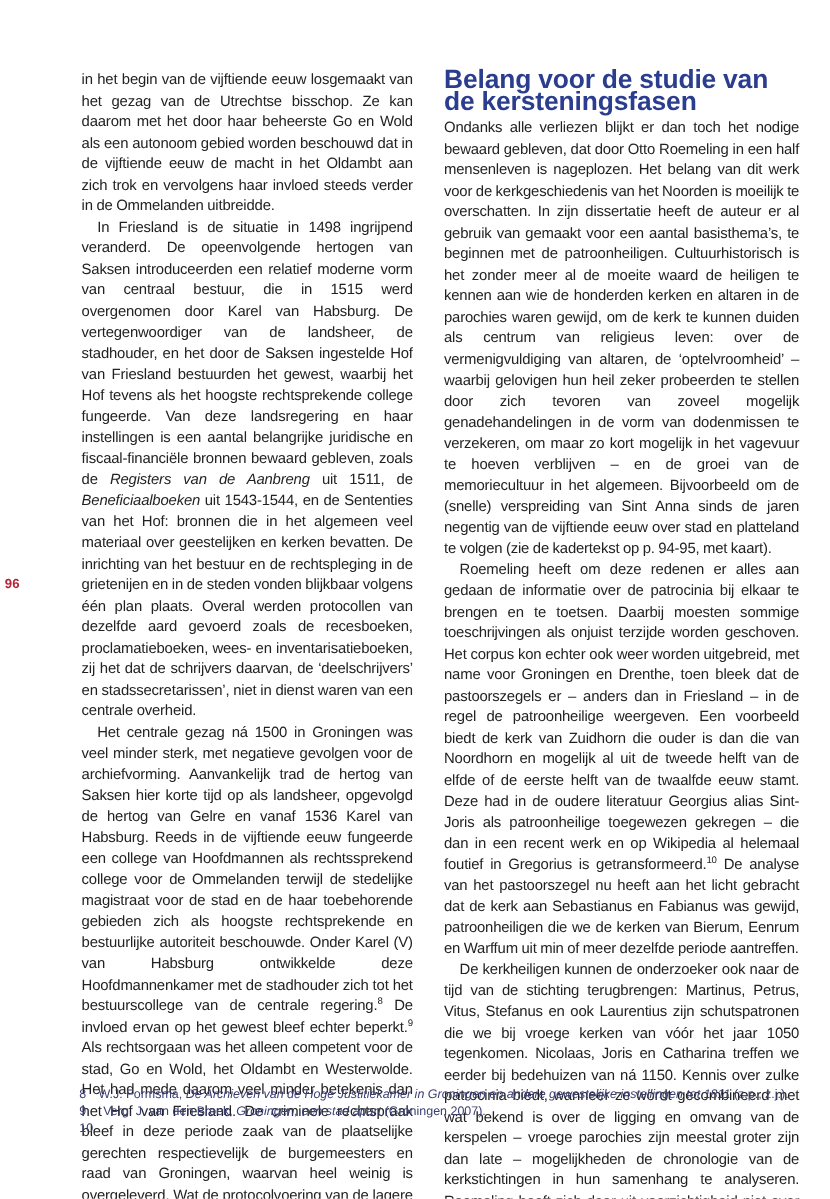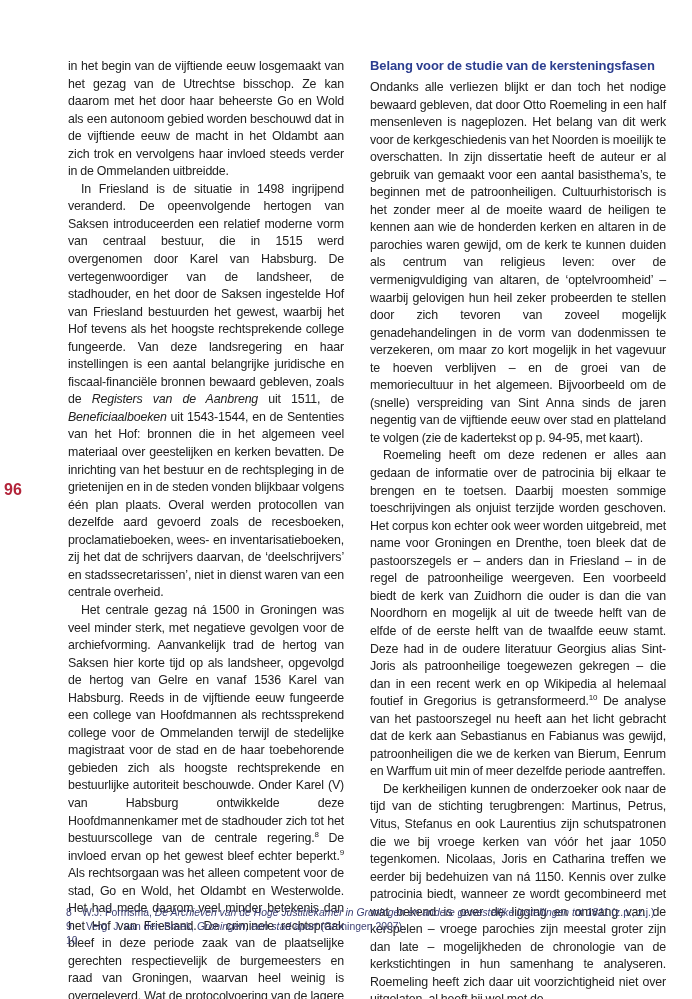--- a/index.html
+++ b/index.html
@@ -9,25 +9,25 @@
   }
   .col {
     position: absolute; font-size: 12.4px; line-height: 17.55px;
     text-align: justify; letter-spacing: -0.15px; word-spacing: -0.3px;
   }
   .col p { margin: 0; }
   .col p.indent { text-indent: 13px; }
   #left-col { left: 68px; top: 58px; width: 276px; }
   #right-col { left: 370px; top: 56px; width: 296px; }
   .heading {
-    color: #2b3d8f; font-weight: bold; font-size: 13px; line-height: 19px;
+    color: #2b3d8f; font-weight: bold; font-size: 22px; line-height: 19px;
     margin: 0 0 4px 0; text-align: left; letter-spacing: -0.1px;
   }
   .page-number {
-    position: absolute; left: 4px; top: 481px; color: #b3243a; font-weight: bold; font-size: 16px;
+    position: absolute; left: 4px; top: 481px; color: #b3243a; font-weight: bold; font-size: 11px;
   }
   .footnotes {
     position: absolute; left: 66px; top: 906px; width: 600px;
     font-size: 10.4px; line-height: 14px; color: #3b3f73;
   }
   .fn { display: flex; white-space: nowrap; }
   .fn-num { width: 12px; display: inline-block; }
   i { font-style: italic; }
   sup { font-size: 8px; line-height: 0; }
 </style>

